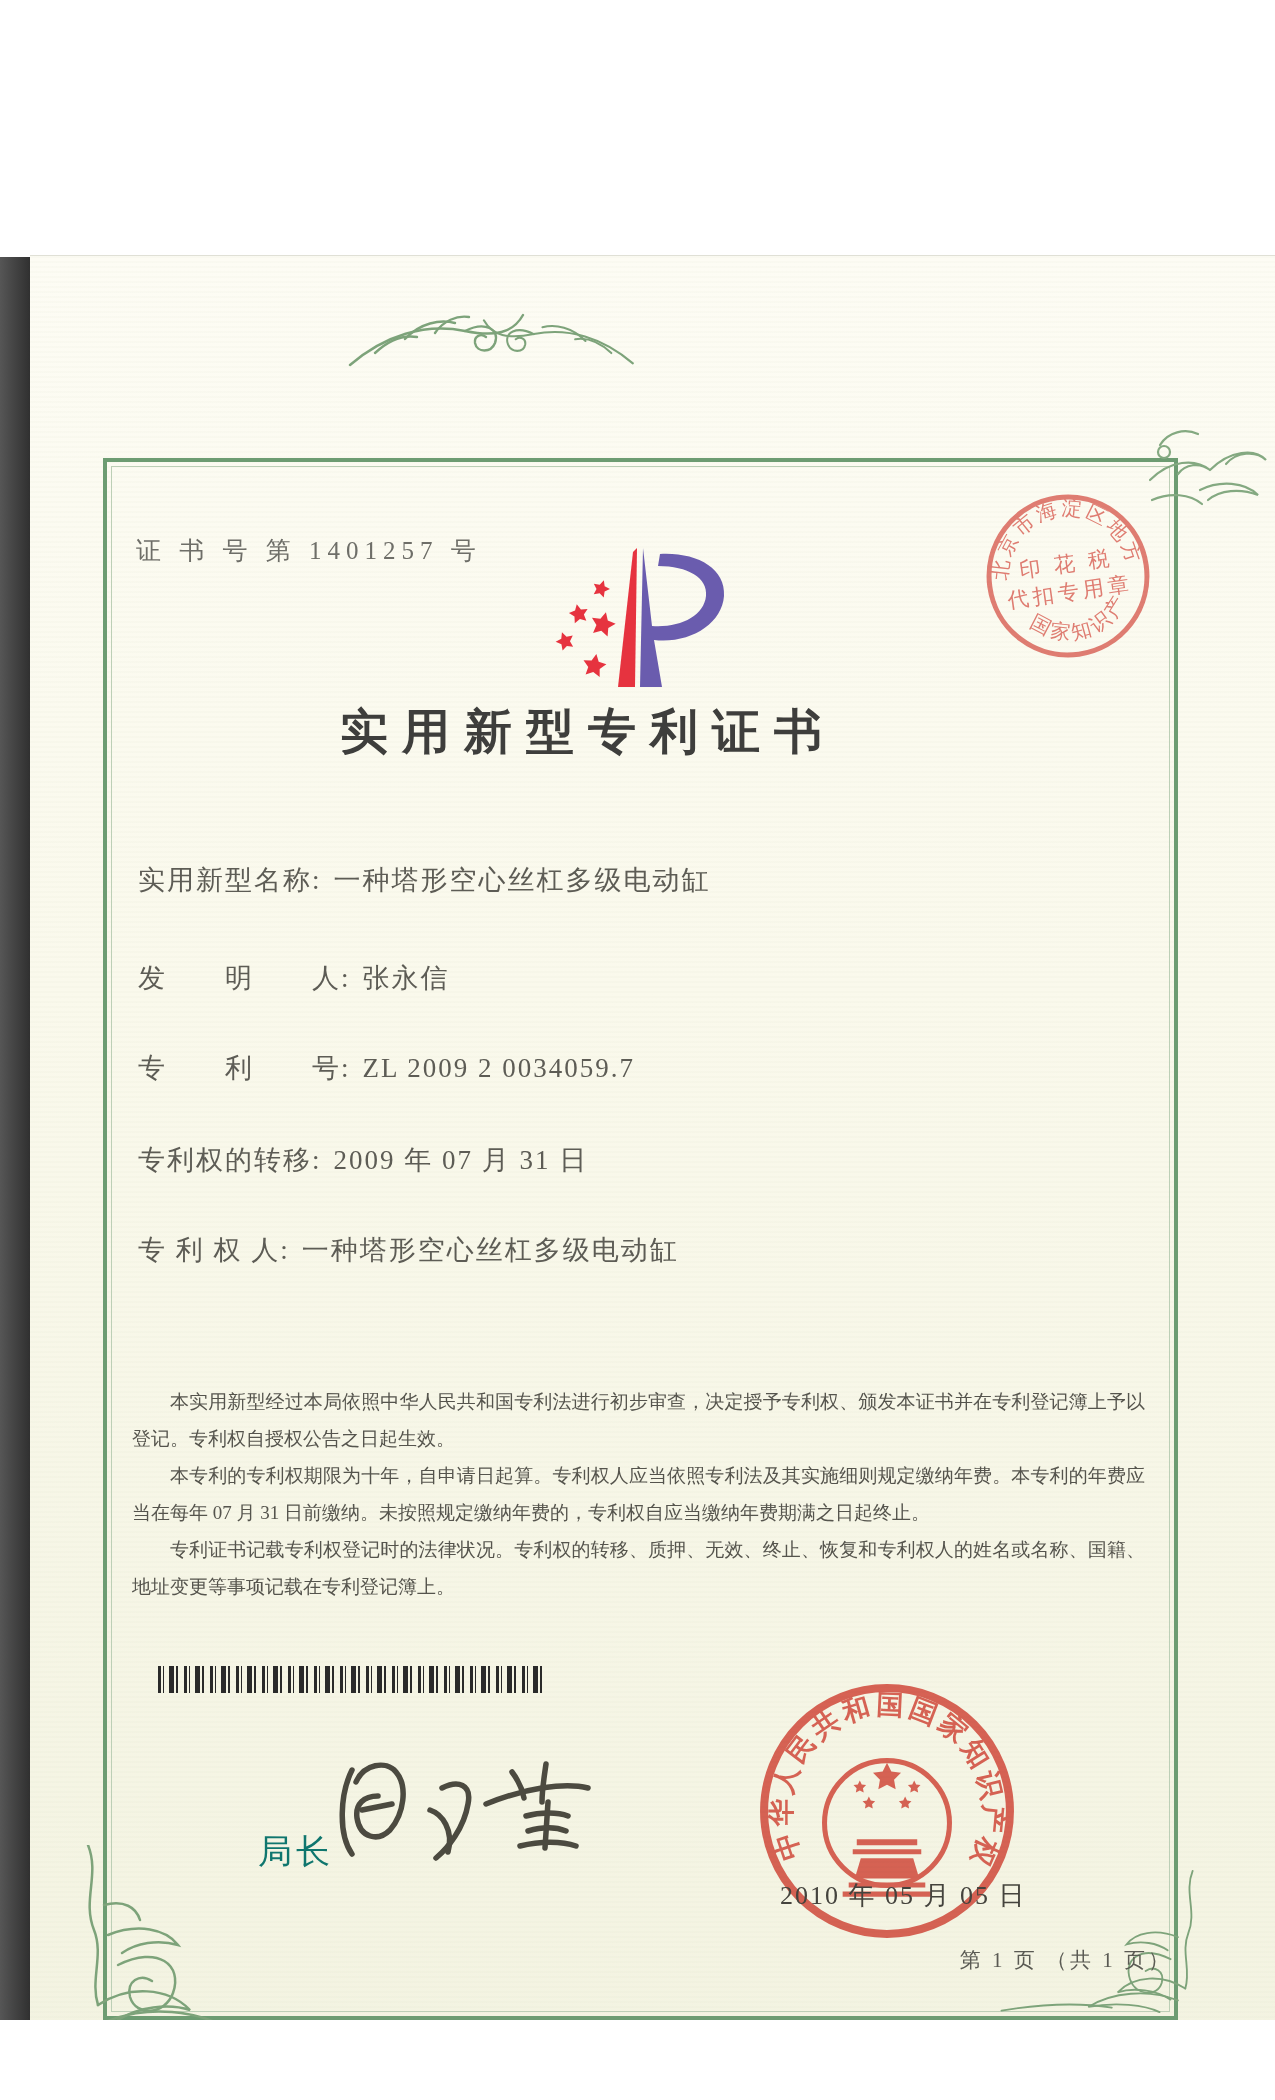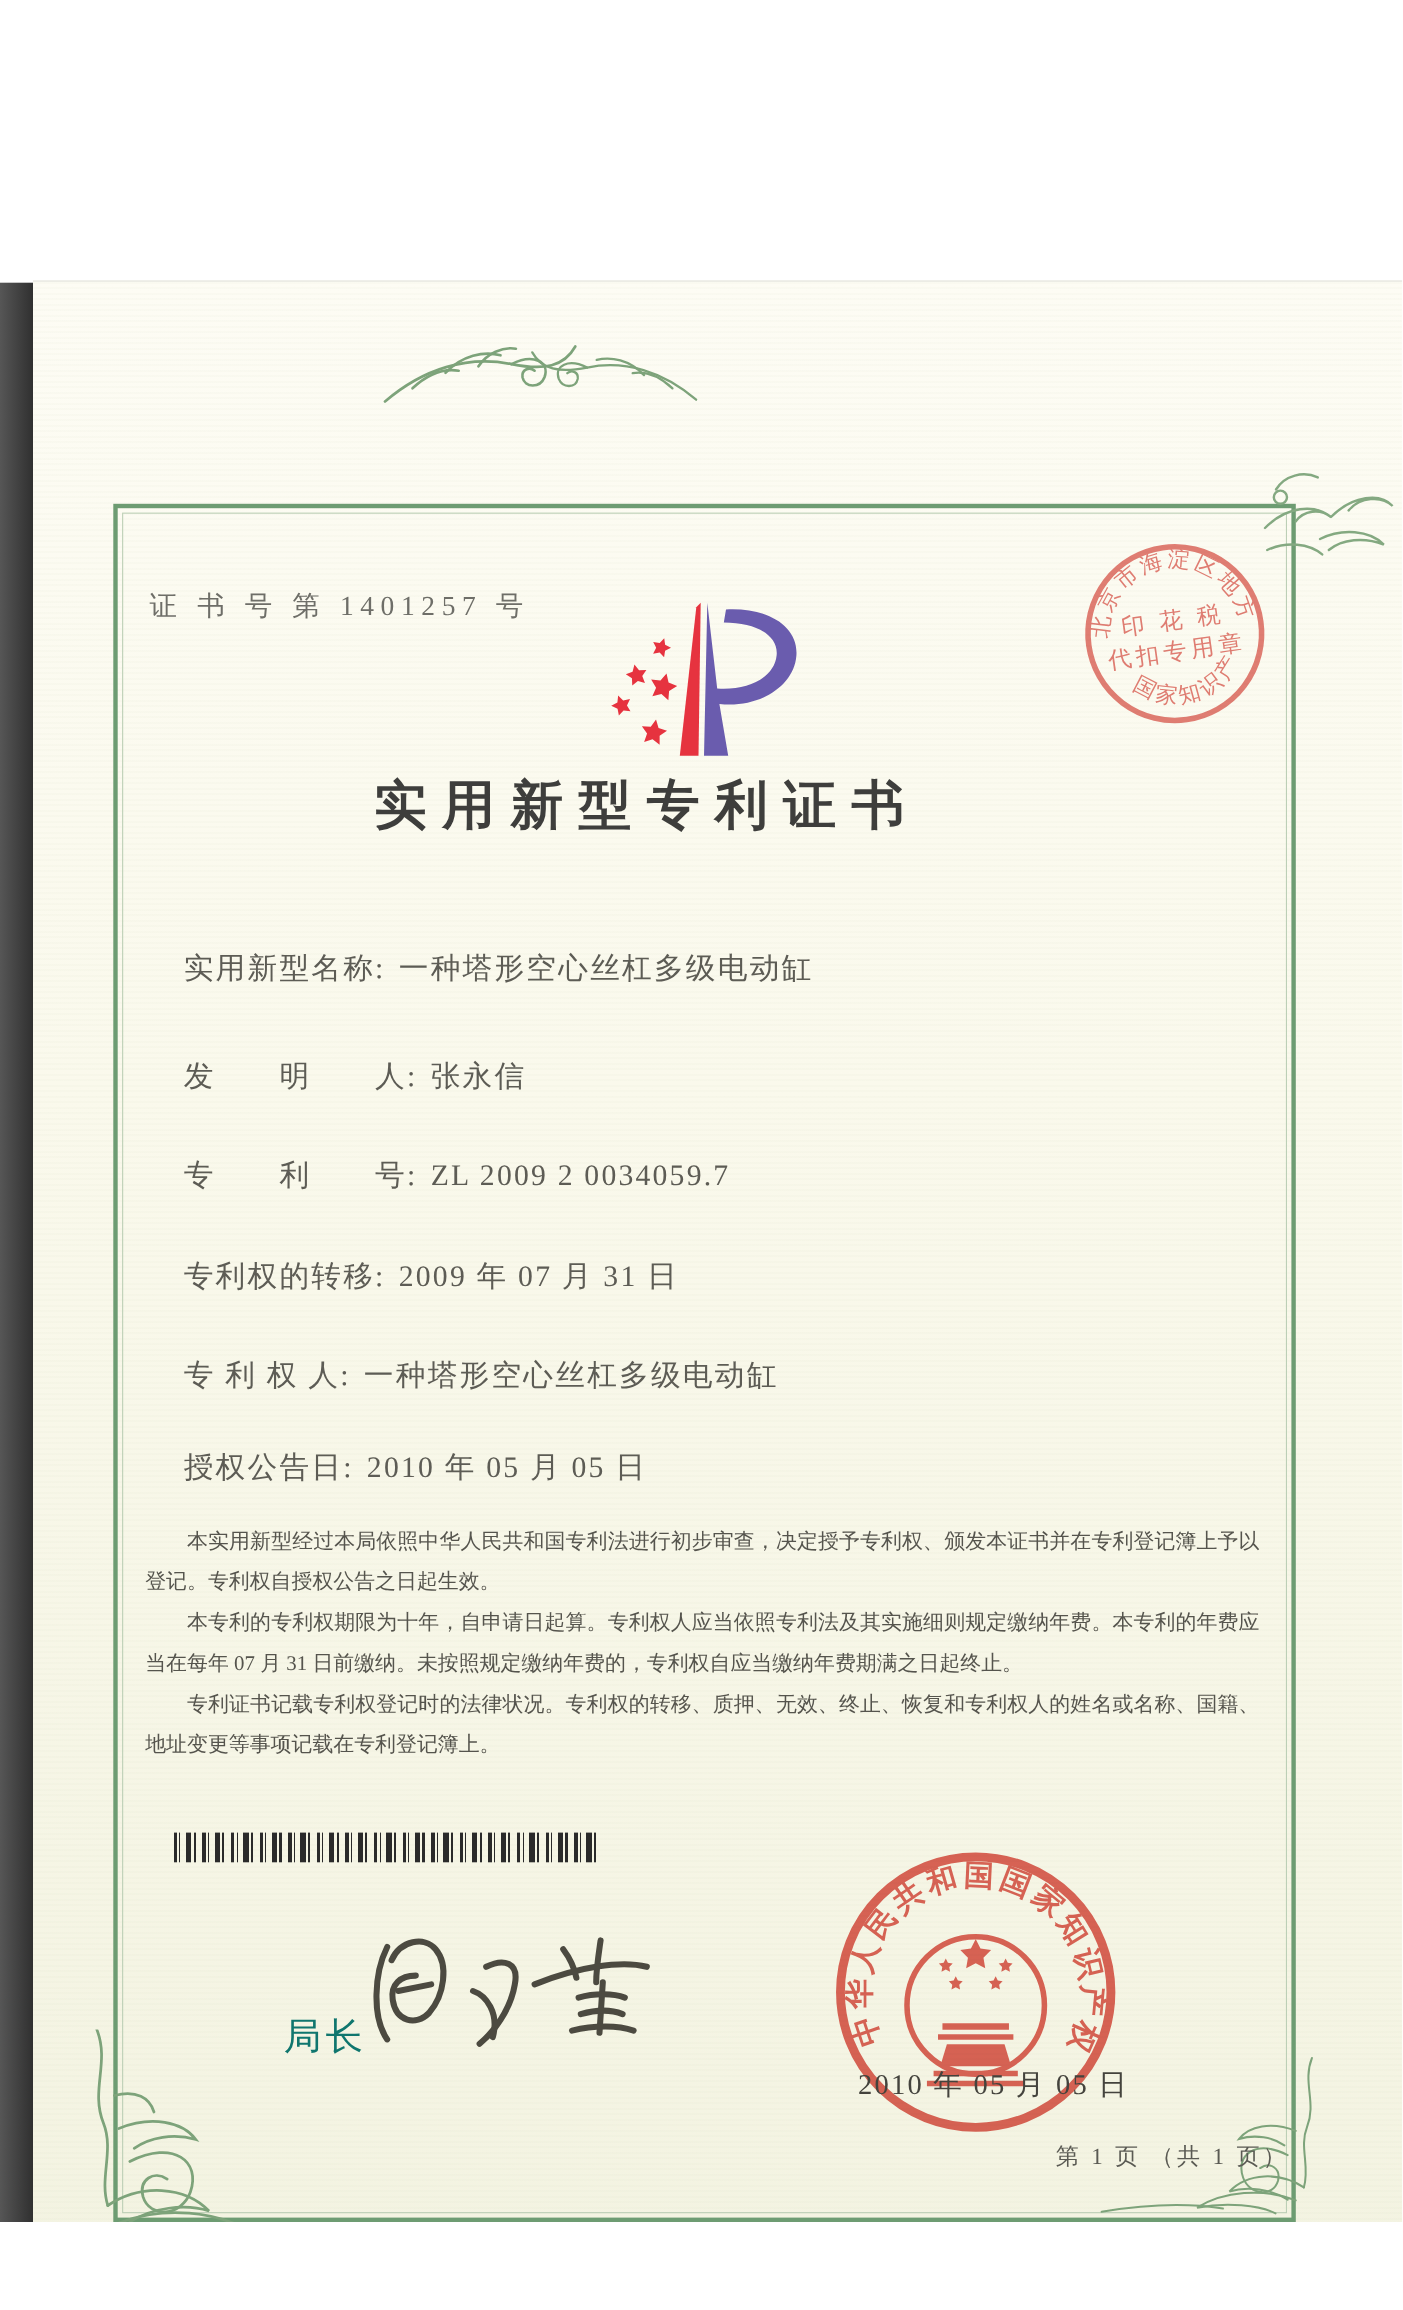--- a/index.html
+++ b/index.html
@@ -18,21 +18,21 @@
          background:repeating-linear-gradient(180deg,rgba(190,200,170,.05) 0 2px,rgba(255,255,255,0) 2px 5px);}
   
   .frame{position:absolute;left:103px;top:458px;width:1067px;height:1554px;
          border:4px solid #6d9c72;}
   .frame::after{content:"";position:absolute;inset:4px;border:1px solid #bccfb6;}
   .ornament{position:absolute;pointer-events:none;}
   
   .cert-number{position:absolute;left:136px;top:534px;font-size:25px;letter-spacing:6px;color:#6e6e68;}
   .title{position:absolute;left:103px;top:700px;width:970px;text-align:center;
          font-size:48px;font-weight:700;letter-spacing:14px;color:#3e3e3c;}
-  .row{position:absolute;left:138px;font-size:27px;color:#5d5c55;letter-spacing:2px;white-space:nowrap;margin-left:29px;}
+  .row{position:absolute;left:138px;font-size:27px;color:#5d5c55;letter-spacing:2px;white-space:nowrap;}
   .row .val{margin-left:12px;color:#5d5c55;}
   .r1{top:862px}.r2{top:960px}.r3{top:1050px}.r4{top:1142px}.r5{top:1232px}.r6{top:1316px}
   .body-text{position:absolute;left:132px;top:1383px;width:1013px;font-size:19px;
              line-height:37px;color:#55544d;text-align:justify;}
   .body-text p{margin:0;text-indent:2em;}
   .barcode{position:absolute;left:158px;top:1666px;width:385px;height:27px;
            background:repeating-linear-gradient(90deg,
              #2a2a2a 0 3px,transparent 3px 5px,
              #2a2a2a 5px 6px,transparent 6px 11px,
              #2a2a2a 11px 16px,transparent 16px 18px,
@@ -151,23 +151,20 @@
   </div>
   <div class="row r3">
     <span>专　　利　　号:</span><span class="val">ZL 2009 2 0034059.7</span>
   </div>
   <div class="row r4">
     <span>专利权的转移:</span><span class="val">2009 年 07 月 31 日</span>
   </div>
   <div class="row r5">
     <span>专 利 权 人:</span><span class="val">一种塔形空心丝杠多级电动缸</span>
   </div>
-  <div class="row r6">
-    <span>授权公告日:</span><span class="val">2010 年 05 月 05 日</span>
-  </div>
 
   <div class="body-text">
     <p>本实用新型经过本局依照中华人民共和国专利法进行初步审查，决定授予专利权、颁发本证书并在专利登记簿上予以登记。专利权自授权公告之日起生效。</p>
     <p>本专利的专利权期限为十年，自申请日起算。专利权人应当依照专利法及其实施细则规定缴纳年费。本专利的年费应当在每年 07 月 31 日前缴纳。未按照规定缴纳年费的，专利权自应当缴纳年费期满之日起终止。</p>
     <p>专利证书记载专利权登记时的法律状况。专利权的转移、质押、无效、终止、恢复和专利权人的姓名或名称、国籍、地址变更等事项记载在专利登记簿上。</p>
   </div>
 
   <div class="barcode"></div>
 
   <div class="signer-label">局长</div>

